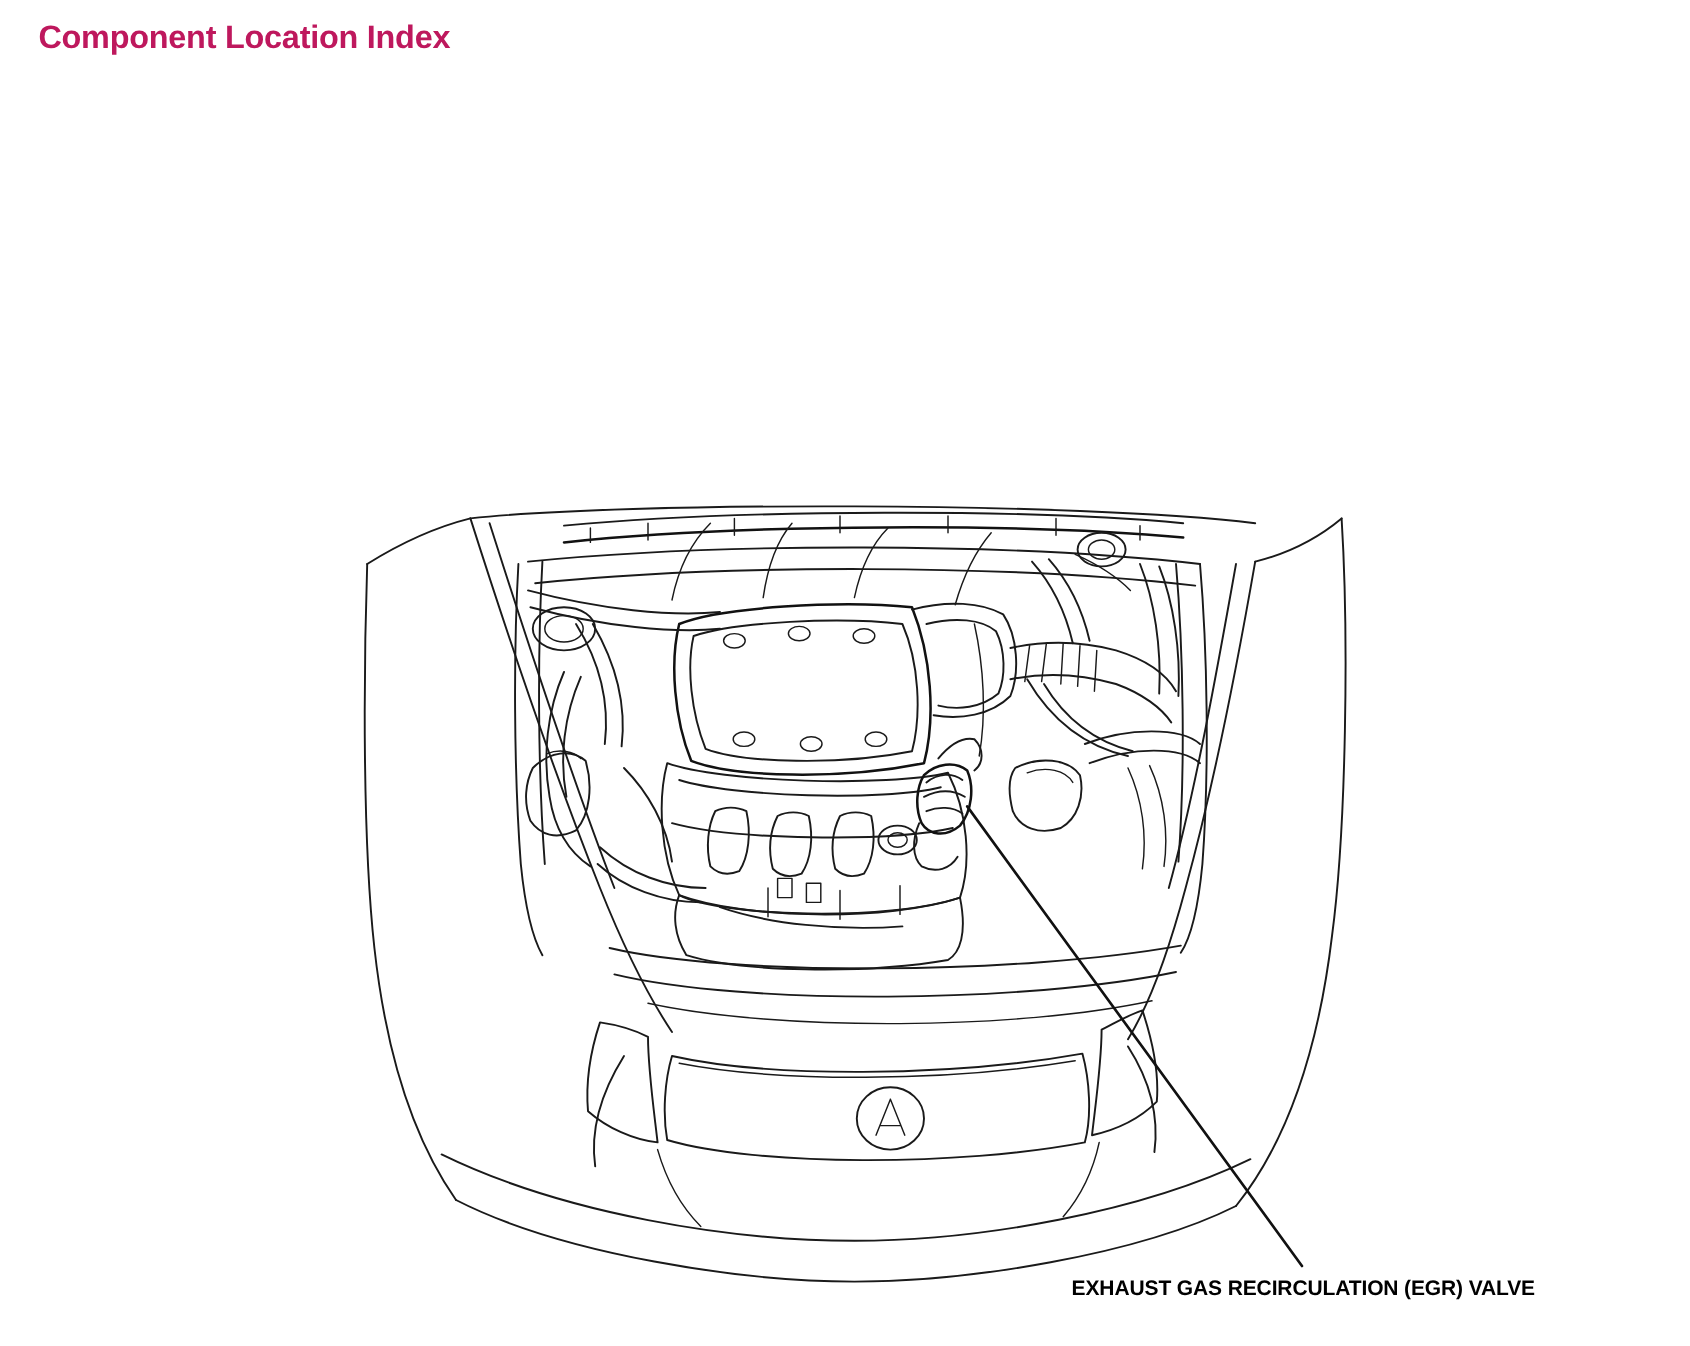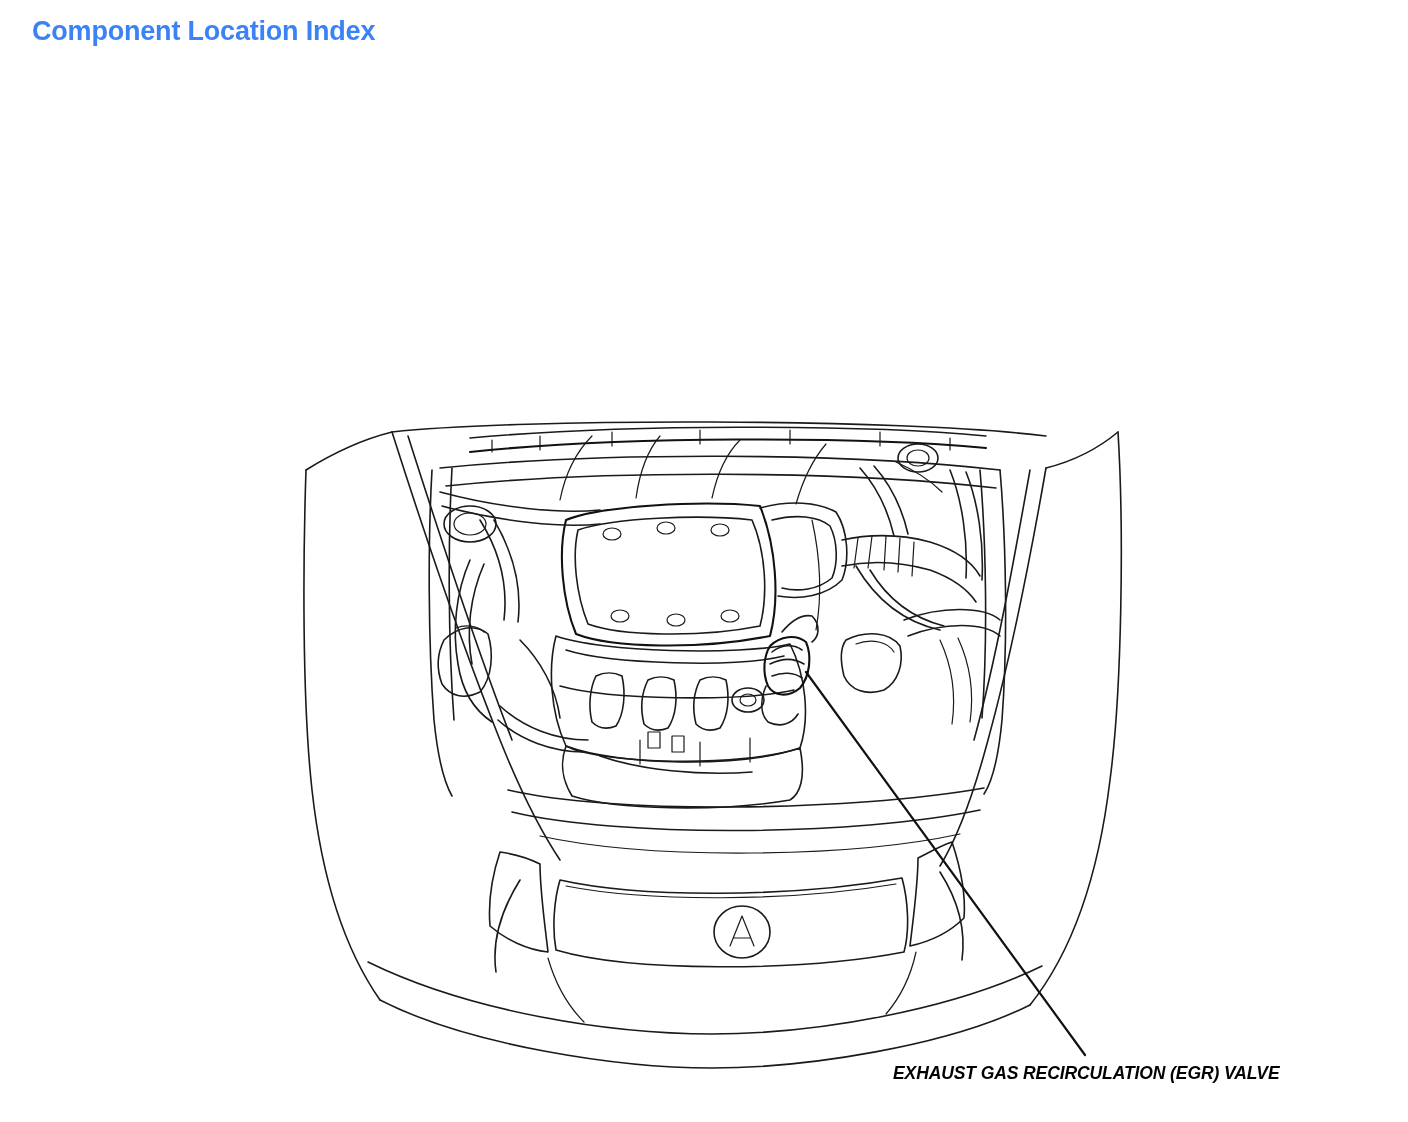--- a/index.html
+++ b/index.html
@@ -19,39 +19,38 @@
     position: absolute;
     inset: 0;
   }
   #page-title {
     position: absolute;
     left: 32px;
     top: 16px;
     font-size: 27px;
     font-weight: bold;
     letter-spacing: -0.2px;
-    color: #3b82f6;
+    color: #be185d;
     white-space: nowrap;
   }
   #diagram {
     position: absolute;
     left: 0;
     top: 0;
     width: 1408px;
     height: 1122px;
   }
   #callout-label {
     position: absolute;
     left: 893px;
     top: 1063px;
     font-size: 17.5px;
     font-weight: bold;
     letter-spacing: -0.1px;
     white-space: nowrap;
-    font-style: italic;
   }
   svg { display: block; }
   .ln { fill: none; stroke: #1a1a1a; stroke-width: 1.6; stroke-linecap: round; stroke-linejoin: round; }
   .ln-thin { fill: none; stroke: #1a1a1a; stroke-width: 1.2; stroke-linecap: round; stroke-linejoin: round; }
   .ln-th { fill: none; stroke: #111; stroke-width: 2.1; stroke-linecap: round; stroke-linejoin: round; }
   .leader { fill: none; stroke: #111; stroke-width: 2.2; stroke-linecap: round; }
 </style>
 </head>
 <body>
 

